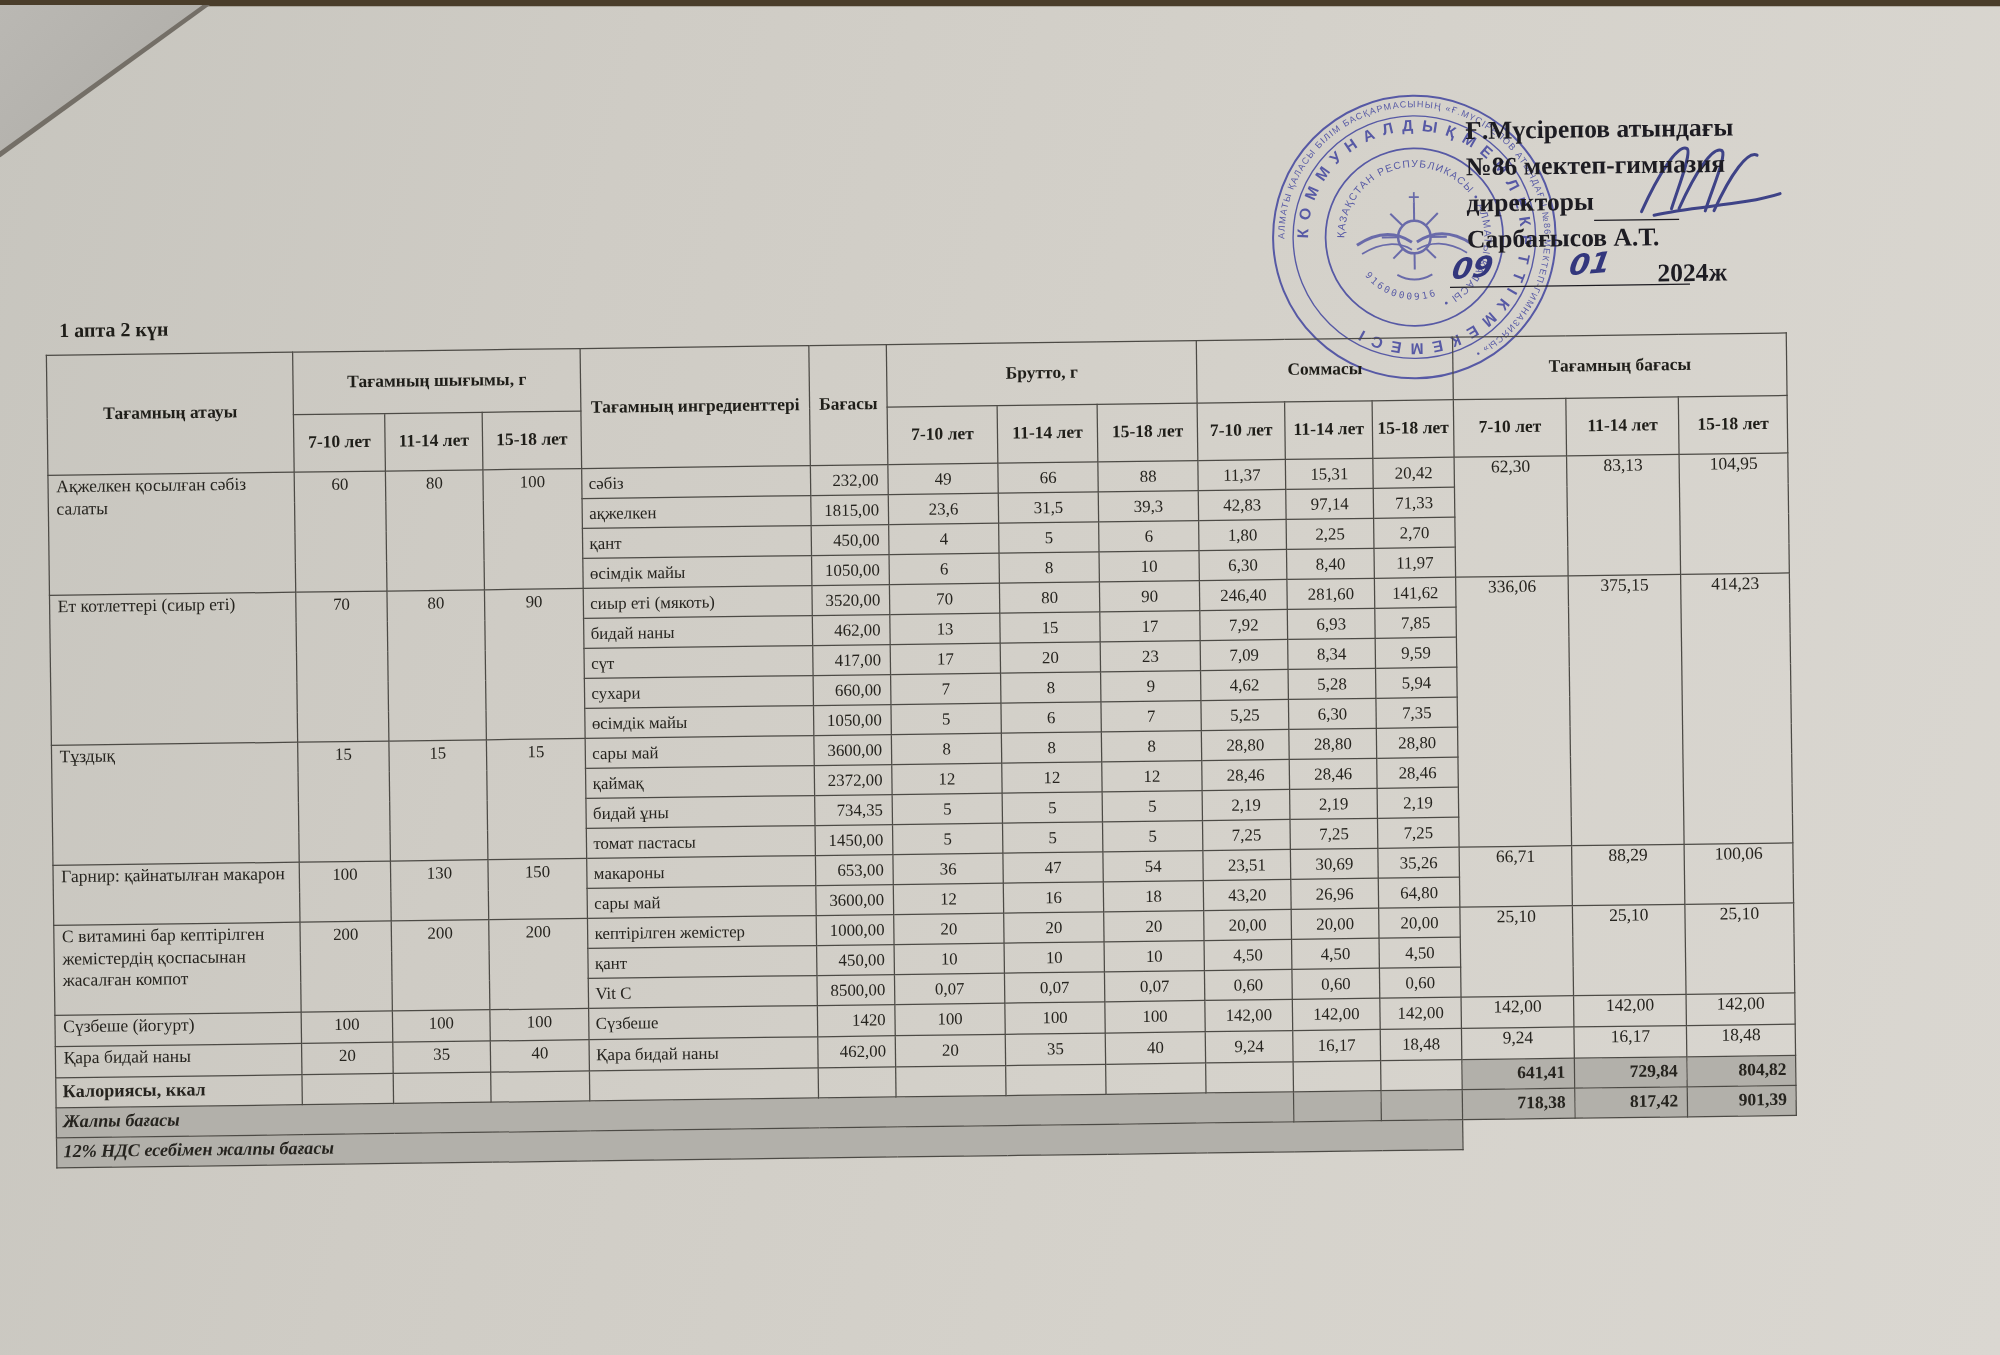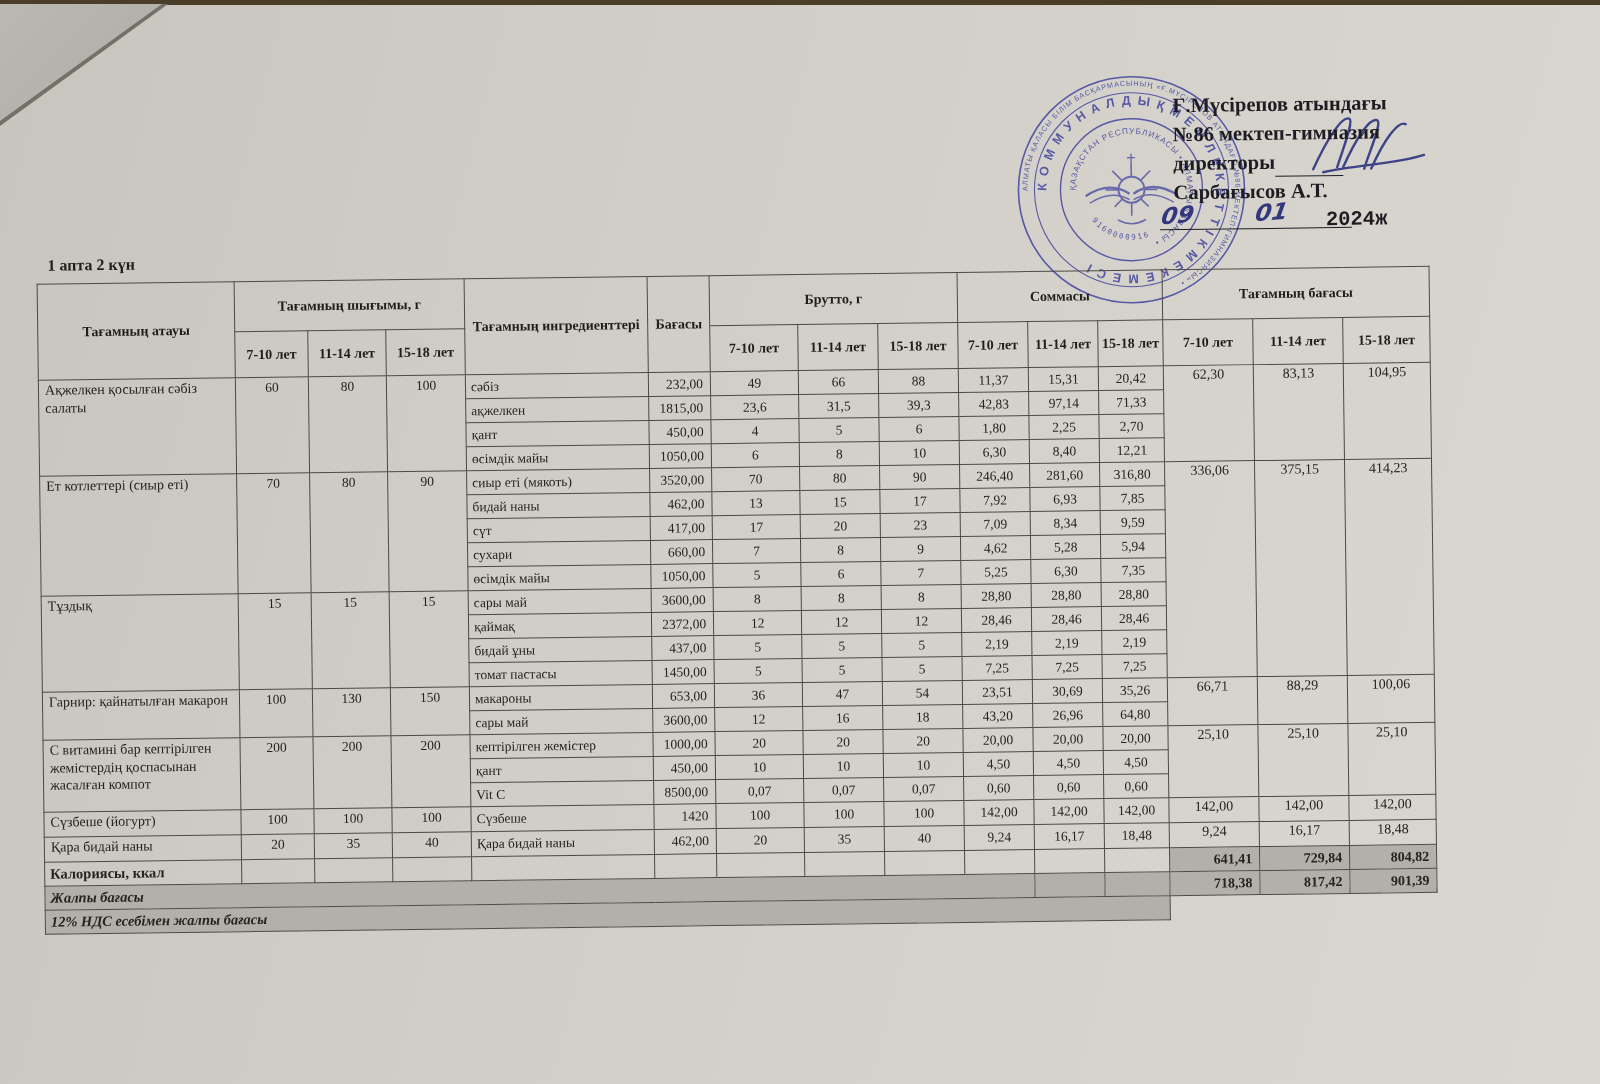--- a/index.html
+++ b/index.html
@@ -20,21 +20,21 @@
     font-size:20.5px;line-height:29px;color:#1d1c22;}
   .school .ln{white-space:nowrap;}
   .dir-line{display:flex;align-items:flex-end;}
   .dir-underline{display:inline-block;width:68px;border-bottom:1.6px solid #1d1c22;height:20px;}
   .dateln{position:relative;height:30px;}
   .date-underline{position:absolute;left:-14px;top:22px;width:192px;border-bottom:1.6px solid #1d1c22;}
   .hand{position:absolute;font-family:"DejaVu Sans",sans-serif;font-style:italic;
     color:#33377d;font-size:23px;transform:skewX(-14deg) rotate(-4deg);font-weight:bold;}
   .hand.d1{left:-12px;top:-6px;}
   .hand.d2{left:82px;top:-8px;}
-  .year{position:absolute;left:152px;top:0;font-family:Liberation Mono, monospace;}
+  .year{position:absolute;left:152px;top:0;}
   .sig{position:absolute;left:1312px;top:116px;mix-blend-mode:multiply;}
   .seal{position:absolute;left:990px;top:48px;mix-blend-mode:multiply;opacity:.82;}
   
   .menu-wrap{position:absolute;left:40px;top:274px;}
   table{border-collapse:collapse;table-layout:fixed;width:1392px;color:#26241f;}
   th,td{border:1px solid #4c4a45;overflow:hidden;}
   th{font-weight:bold;font-size:14px;padding:2px 3px;color:#1f1e19;}
   tr.h1{height:50px;} tr.h2{height:46px;}
   td{font-size:13.5px;padding:1px 5px;height:21px;line-height:1.12;white-space:nowrap;}
   td.dname{vertical-align:top;text-align:left;white-space:normal;font-size:14px;padding:1px 3px 1px 6px;line-height:1.25;}
@@ -218,35 +218,35 @@
               <td class="num">2,70</td>
             </tr>
             <tr>
               <td class="ing">өсімдік майы</td>
               <td class="iprice">1050,00</td>
               <td class="num">6</td>
               <td class="num">8</td>
               <td class="num">10</td>
               <td class="num">6,30</td>
               <td class="num">8,40</td>
-              <td class="num">12,21</td>
+              <td class="num">11,97</td>
             </tr>
             <tr>
               <td class="dname" rowspan="5">Ет котлеттері (сиыр еті)</td>
               <td class="yield" rowspan="5">70</td>
               <td class="yield" rowspan="5">80</td>
               <td class="yield" rowspan="5">90</td>
               <td class="ing">сиыр еті (мякоть)</td>
               <td class="iprice">3520,00</td>
               <td class="num">70</td>
               <td class="num">80</td>
               <td class="num">90</td>
               <td class="num">246,40</td>
               <td class="num">281,60</td>
-              <td class="num">316,80</td>
+              <td class="num">141,62</td>
               <td class="dprice" rowspan="9">336,06</td>
               <td class="dprice" rowspan="9">375,15</td>
               <td class="dprice" rowspan="9">414,23</td>
             </tr>
             <tr>
               <td class="ing">бидай наны</td>
               <td class="iprice">462,00</td>
               <td class="num">13</td>
               <td class="num">15</td>
               <td class="num">17</td>
@@ -303,21 +303,21 @@
               <td class="iprice">2372,00</td>
               <td class="num">12</td>
               <td class="num">12</td>
               <td class="num">12</td>
               <td class="num">28,46</td>
               <td class="num">28,46</td>
               <td class="num">28,46</td>
             </tr>
             <tr>
               <td class="ing">бидай ұны</td>
-              <td class="iprice">437,00</td>
+              <td class="iprice">734,35</td>
               <td class="num">5</td>
               <td class="num">5</td>
               <td class="num">5</td>
               <td class="num">2,19</td>
               <td class="num">2,19</td>
               <td class="num">2,19</td>
             </tr>
             <tr>
               <td class="ing">томат пастасы</td>
               <td class="iprice">1450,00</td>

